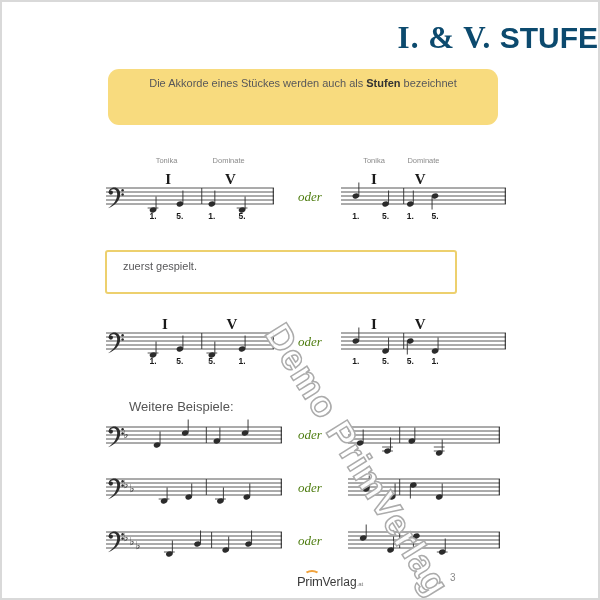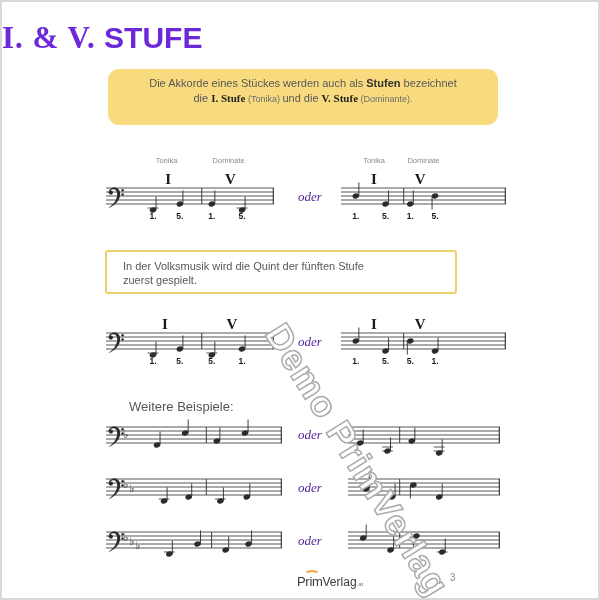--- a/index.html
+++ b/index.html
@@ -1,31 +1,31 @@
 <!DOCTYPE html>
 <html><head>
 <meta charset="utf-8">
 <style>
   html,body{margin:0;padding:0;background:#fff;}
   .page{position:relative;width:600px;height:600px;background:#fff;border:2px solid #d9d9d9;
         box-sizing:border-box;overflow:hidden;font-family:"Liberation Sans",sans-serif;}
-  .title{position:absolute;left:0;top:18px;width:100%;text-align:left;color:#6d28d9;}
+  .title{position:absolute;left:0;top:18px;width:100%;text-align:right;color:#0c4a6e;}
   .title-roman{font-family:"Liberation Serif",serif;font-weight:bold;font-size:31px;letter-spacing:1px;}
   .title-word{font-family:"Liberation Sans",sans-serif;font-weight:bold;font-size:30px;letter-spacing:0px;}
   .intro-box{position:absolute;left:106px;top:67px;width:390px;height:56px;background:#F8DB7E;
              border-radius:11px;text-align:center;color:#58585A;font-size:11px;line-height:14.5px;
              padding-top:7px;box-sizing:border-box;}
   .intro-box b{color:#333;}
   .serifbold{font-family:"Liberation Serif",serif;font-weight:bold;color:#222;}
   .paren{font-size:9px;color:#6b6b6b;}
   .note-box{position:absolute;left:103px;top:248px;width:352px;height:44px;background:#fff;
             border:2px solid #EDD06E;border-radius:3px;color:#58585A;font-size:11px;line-height:14px;
             padding:7px 0 0 16px;box-sizing:border-box;text-align:left;}
   .oder{position:absolute;width:40px;text-align:center;font-family:"Liberation Serif",serif;
-        font-style:italic;font-size:13px;color:#4c1d95;}
+        font-style:italic;font-size:13px;color:#4d7c0f;}
   .oder1{left:288px;top:187px;} .oder2{left:288px;top:332px;} .oder3{left:288px;top:425px;}
   .oder4{left:288px;top:478px;} .oder5{left:288px;top:531px;}
   .weitere{position:absolute;left:127px;top:397px;font-size:13px;color:#555;}
   .watermark{position:absolute;left:290px;top:314px;transform:rotate(58deg);transform-origin:0 0;
              font-size:36px;font-weight:bold;letter-spacing:1px;white-space:nowrap;
              color:rgba(255,255,255,0.92);-webkit-text-stroke:1.5px #ababab;z-index:9;}
   .footer-logo{position:absolute;left:295px;top:570px;height:18px;color:#3b3b3b;z-index:10;}
   .logo-arc{position:absolute;left:7px;top:-2px;width:12px;height:7px;border:2px solid transparent;
             border-top-color:#F0A23C;border-radius:50%;}
   .logo-prim{font-weight:normal;font-size:13px;letter-spacing:-0.3px;}
@@ -38,28 +38,26 @@
 <body>
 
 <div class="page">
 
   <div class="title">
     <span class="title-roman">I. &amp; V.</span><span class="title-word"> STUFE</span>
   </div>
 
   <div class="intro-box">
     <div><span>Die Akkorde eines Stückes werden auch als </span><b>Stufen</b><span> bezeichnet</span></div>
-    <div><span>die </span><span class="serifbold">I. Stufe</span><span class="paren"> (Tonika) </span><span>und die </span><span class="serifbold">V. Stufe</span><span class="paren"> (Dominante).</span></div>
   </div>
 
   <div class="oder oder1">oder</div>
   <div class="oder oder2">oder</div>
 
   <div class="note-box">
-    <div>In der Volksmusik wird die Quint der fünften Stufe</div>
     <div>zuerst gespielt.</div>
   </div>
 
   <div class="weitere">Weitere Beispiele:</div>
 
   <div class="oder oder3">oder</div>
   <div class="oder oder4">oder</div>
   <div class="oder oder5">oder</div>
 
   <div class="watermark">Demo PrimVerlag</div>

